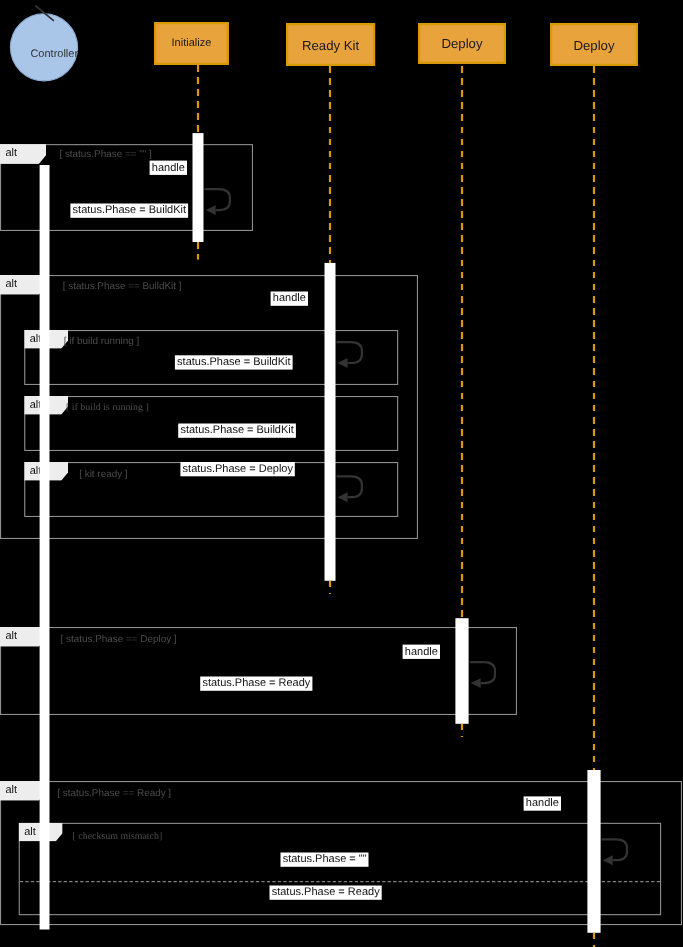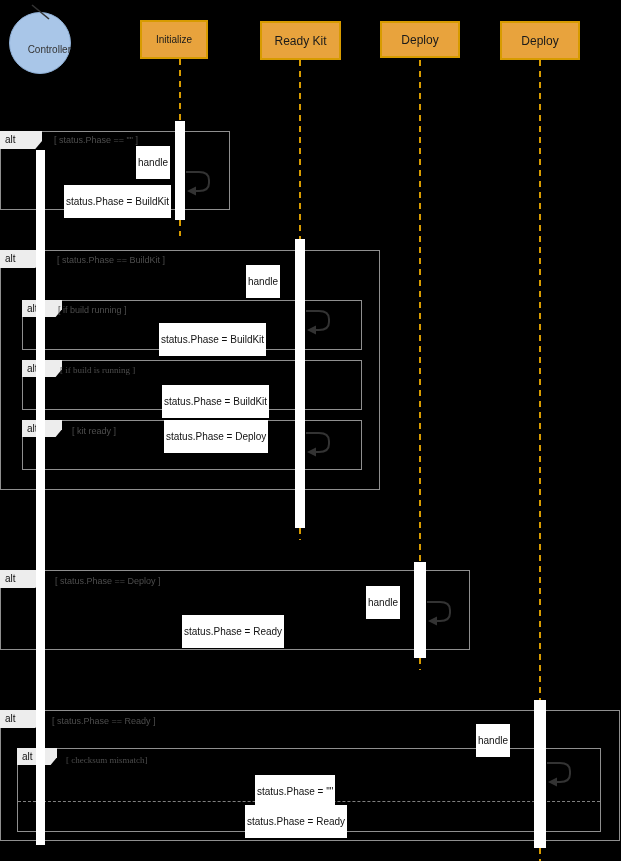--- a/index.html
+++ b/index.html
@@ -42,21 +42,21 @@
     clip-path:polygon(0 0,100% 0,100% 55%,84% 100%,0 100%);
     font-size:10px;color:var(--operator-text,#111);
     padding:2px 0 0 5px;box-sizing:border-box;line-height:13px;
   }
   .op.sm{width:40px;height:17px;}
   .cond{position:absolute;font-size:9px;color:var(--condition-text,#4D4D4D);white-space:nowrap;}
   .divider{position:absolute;left:0;width:100%;border-top:1px dashed #808080;}
   
   .msg{
     position:absolute;background:var(--message-bg,#fff);color:var(--message-text,#111);
-    font-size:10px;line-height:13px;padding:10px 2px;white-space:nowrap;text-align:right;
+    font-size:10px;line-height:13px;padding:0 2px;white-space:nowrap;text-align:right;
   }
   
   .loop{position:absolute;}
 </style>
 </head>
 <body>
 
 <div id="stage">
 
   <div class="ctl-circle"></div>

